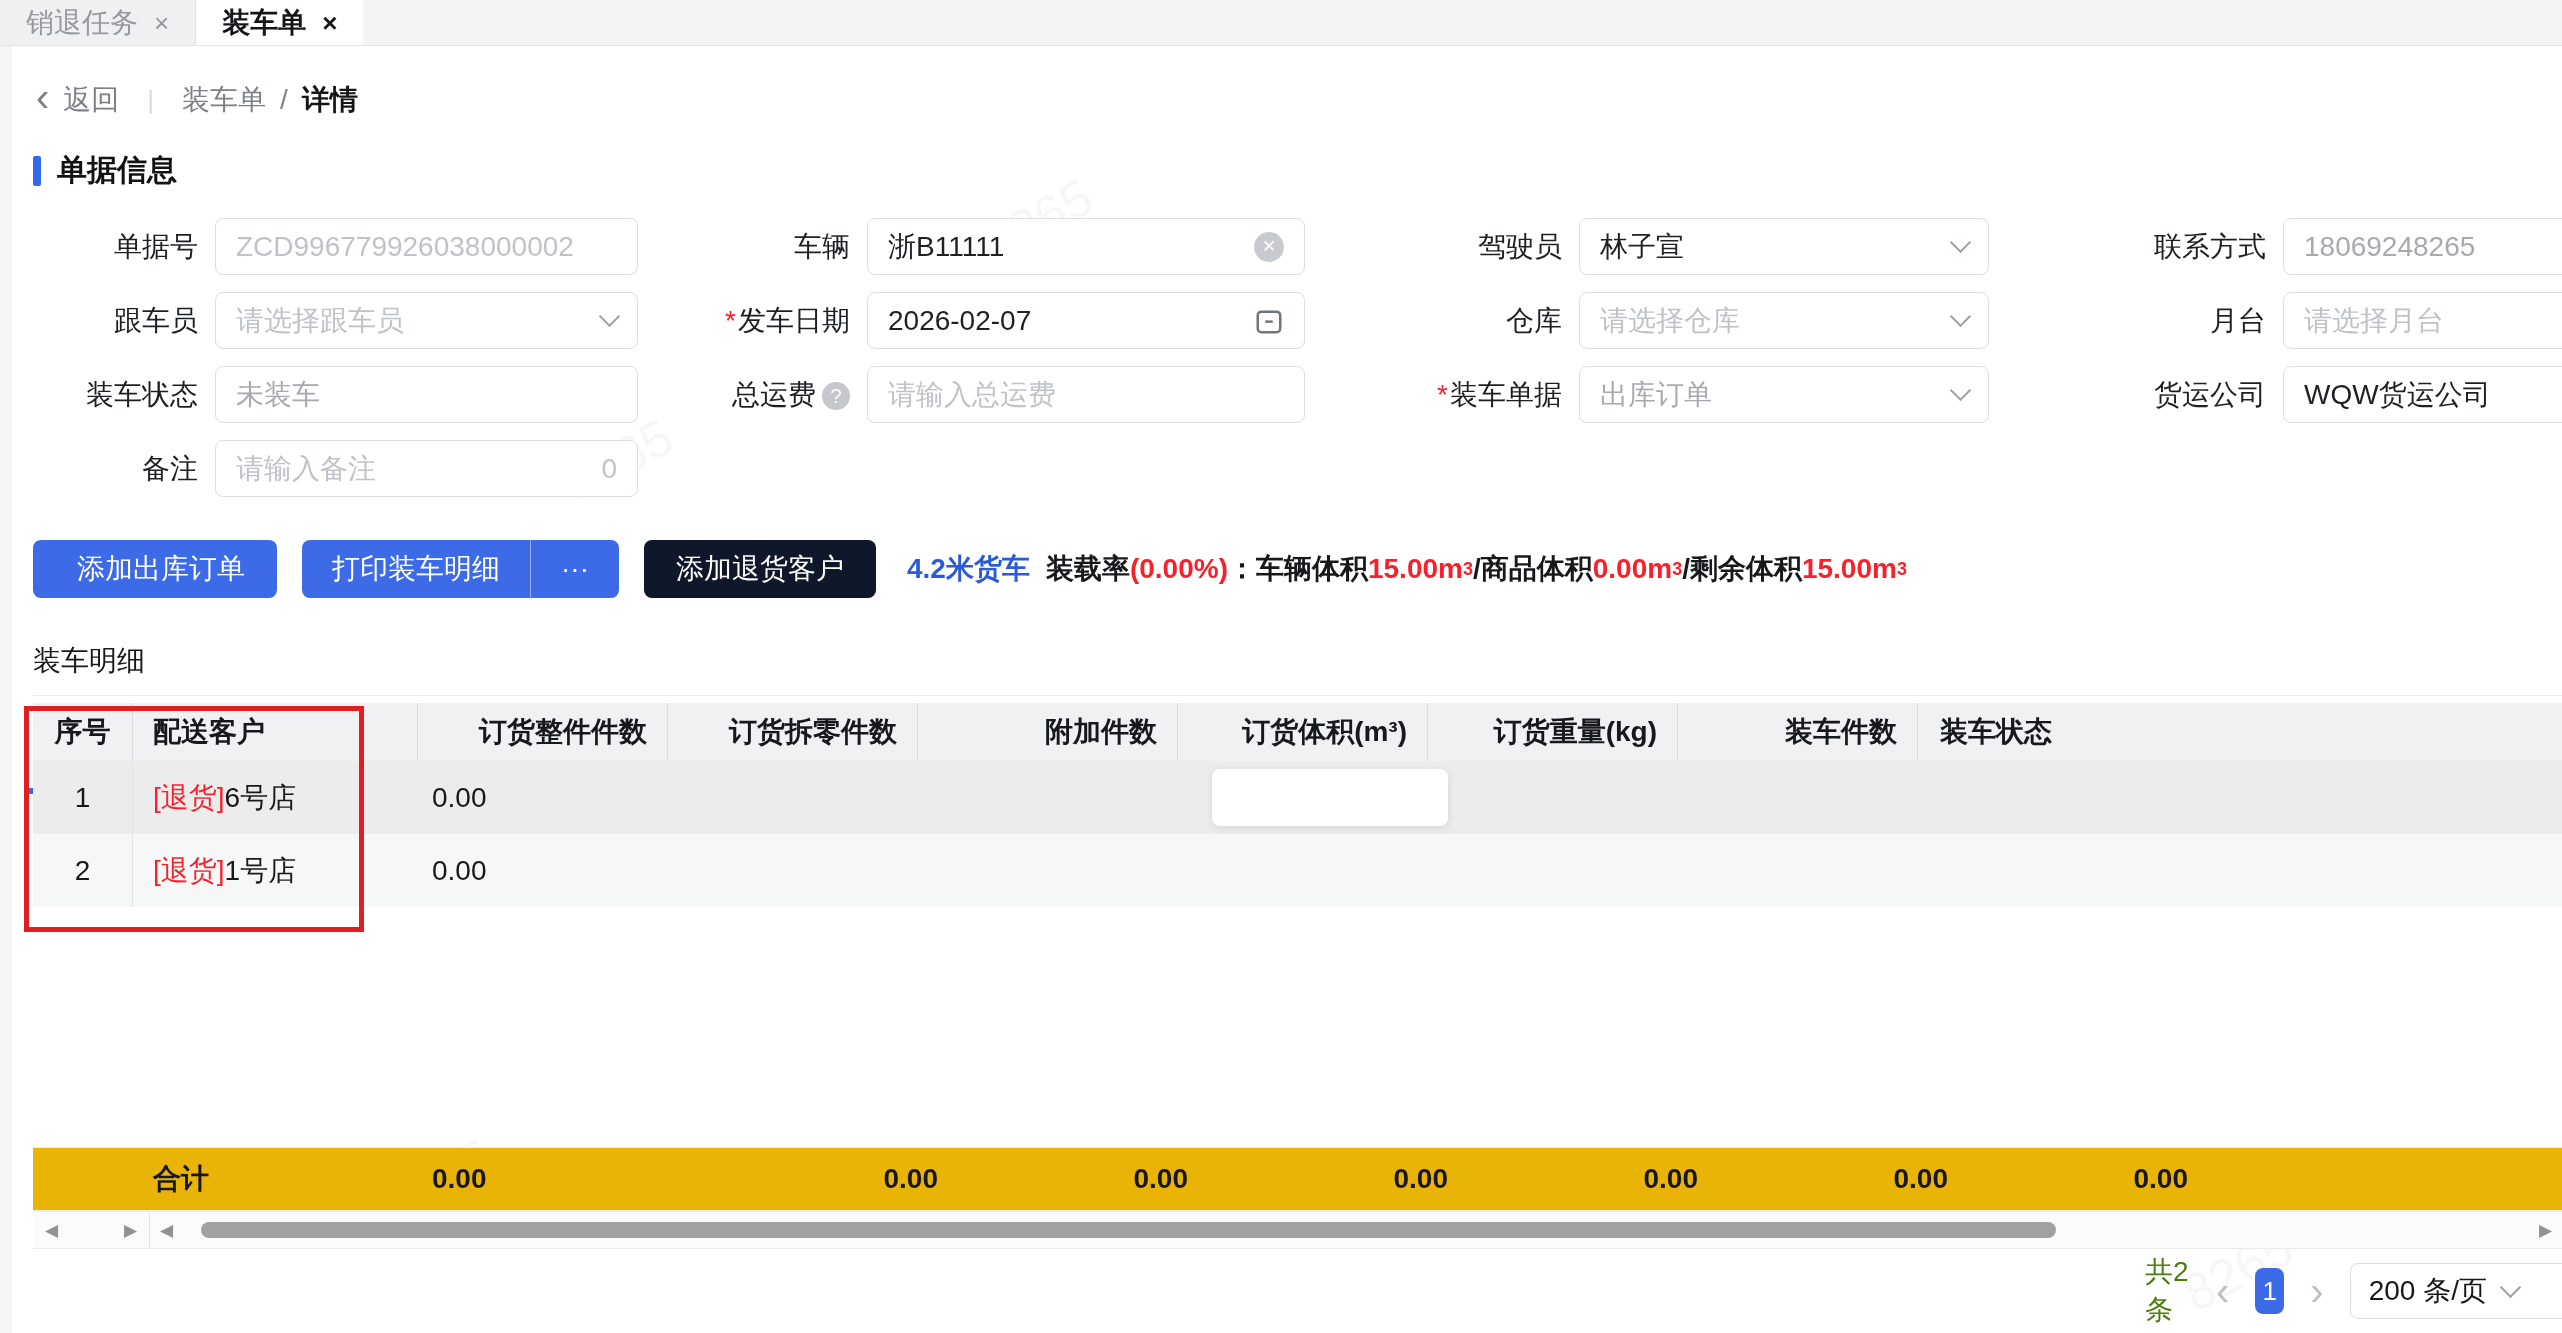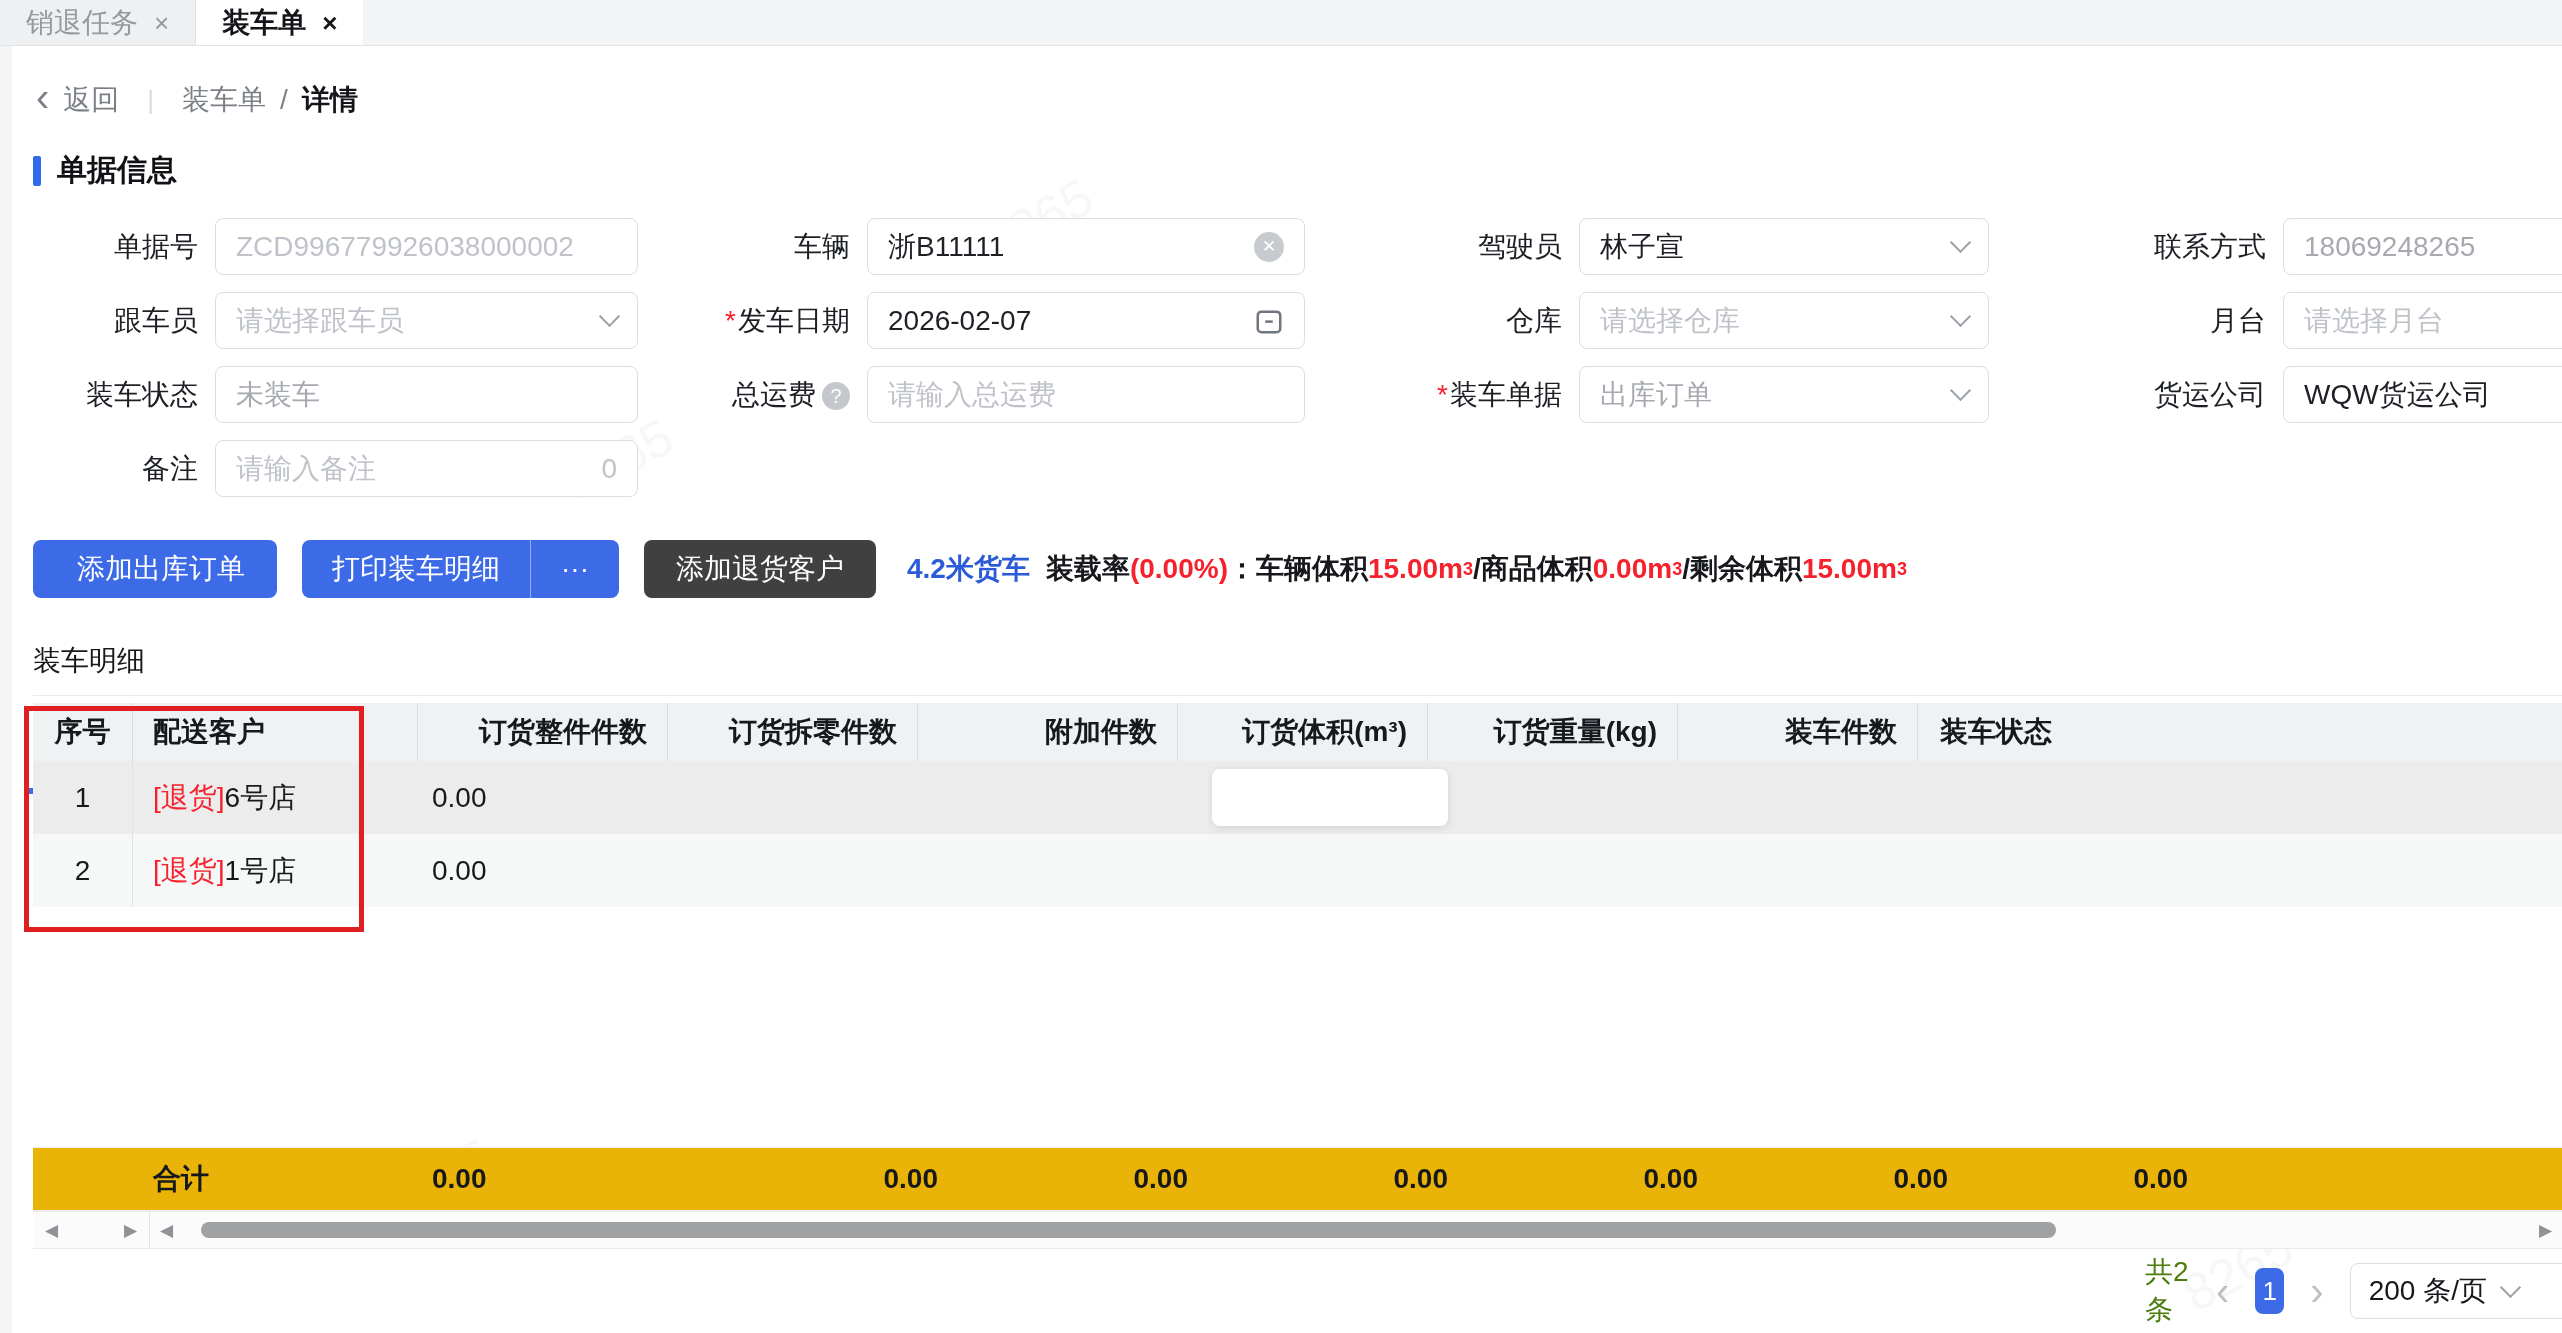--- a/index.html
+++ b/index.html
@@ -52,21 +52,21 @@
               font-size:17px; display:flex; align-items:center; justify-content:center; flex:none; }
   
   .toolbar { position:absolute; left:33px; top:540px; height:58px;
              display:flex; align-items:center; gap:25px; }
   .btn { height:58px; border:none; border-radius:8px; color:#fff; font:inherit;
          padding:0 32px; cursor:pointer; display:flex; align-items:center; }
   .btn.primary { background:#3d6be8;padding-left:44px; }
   .btn.split { padding:0; }
   .btn.split .seg { padding:0 30px; height:100%; display:flex; align-items:center; }
   .btn.split .sep { width:1px; height:100%; background:rgba(255,255,255,.45); }
-  .btn.light { background:#404040; }
+  .btn.light { background:#0f172a; }
   .loadinfo { display:flex; align-items:center; font-weight:700; white-space:nowrap; margin-left:6px; }
   .loadinfo .blue { color:#2b5bd7; margin-right:16px; }
   .loadinfo .red { color:#f5222d; font-weight:700; }
   .loadinfo sup { font-size:18px; color:#f5222d; }
   
   .subtabs { position:absolute; left:33px; top:642px; width:2529px; height:54px;
              display:flex; gap:76px; border-bottom:1px solid #e9eaeb;flex-direction:column; }
   .stab { position:relative; height:54px; display:flex; align-items:flex-start; cursor:pointer; color:#17181a; }
   .stab.active { color:#2f6beb; }
   .stab.active::after { content:""; position:absolute; left:-6px; right:-6px; bottom:0;

